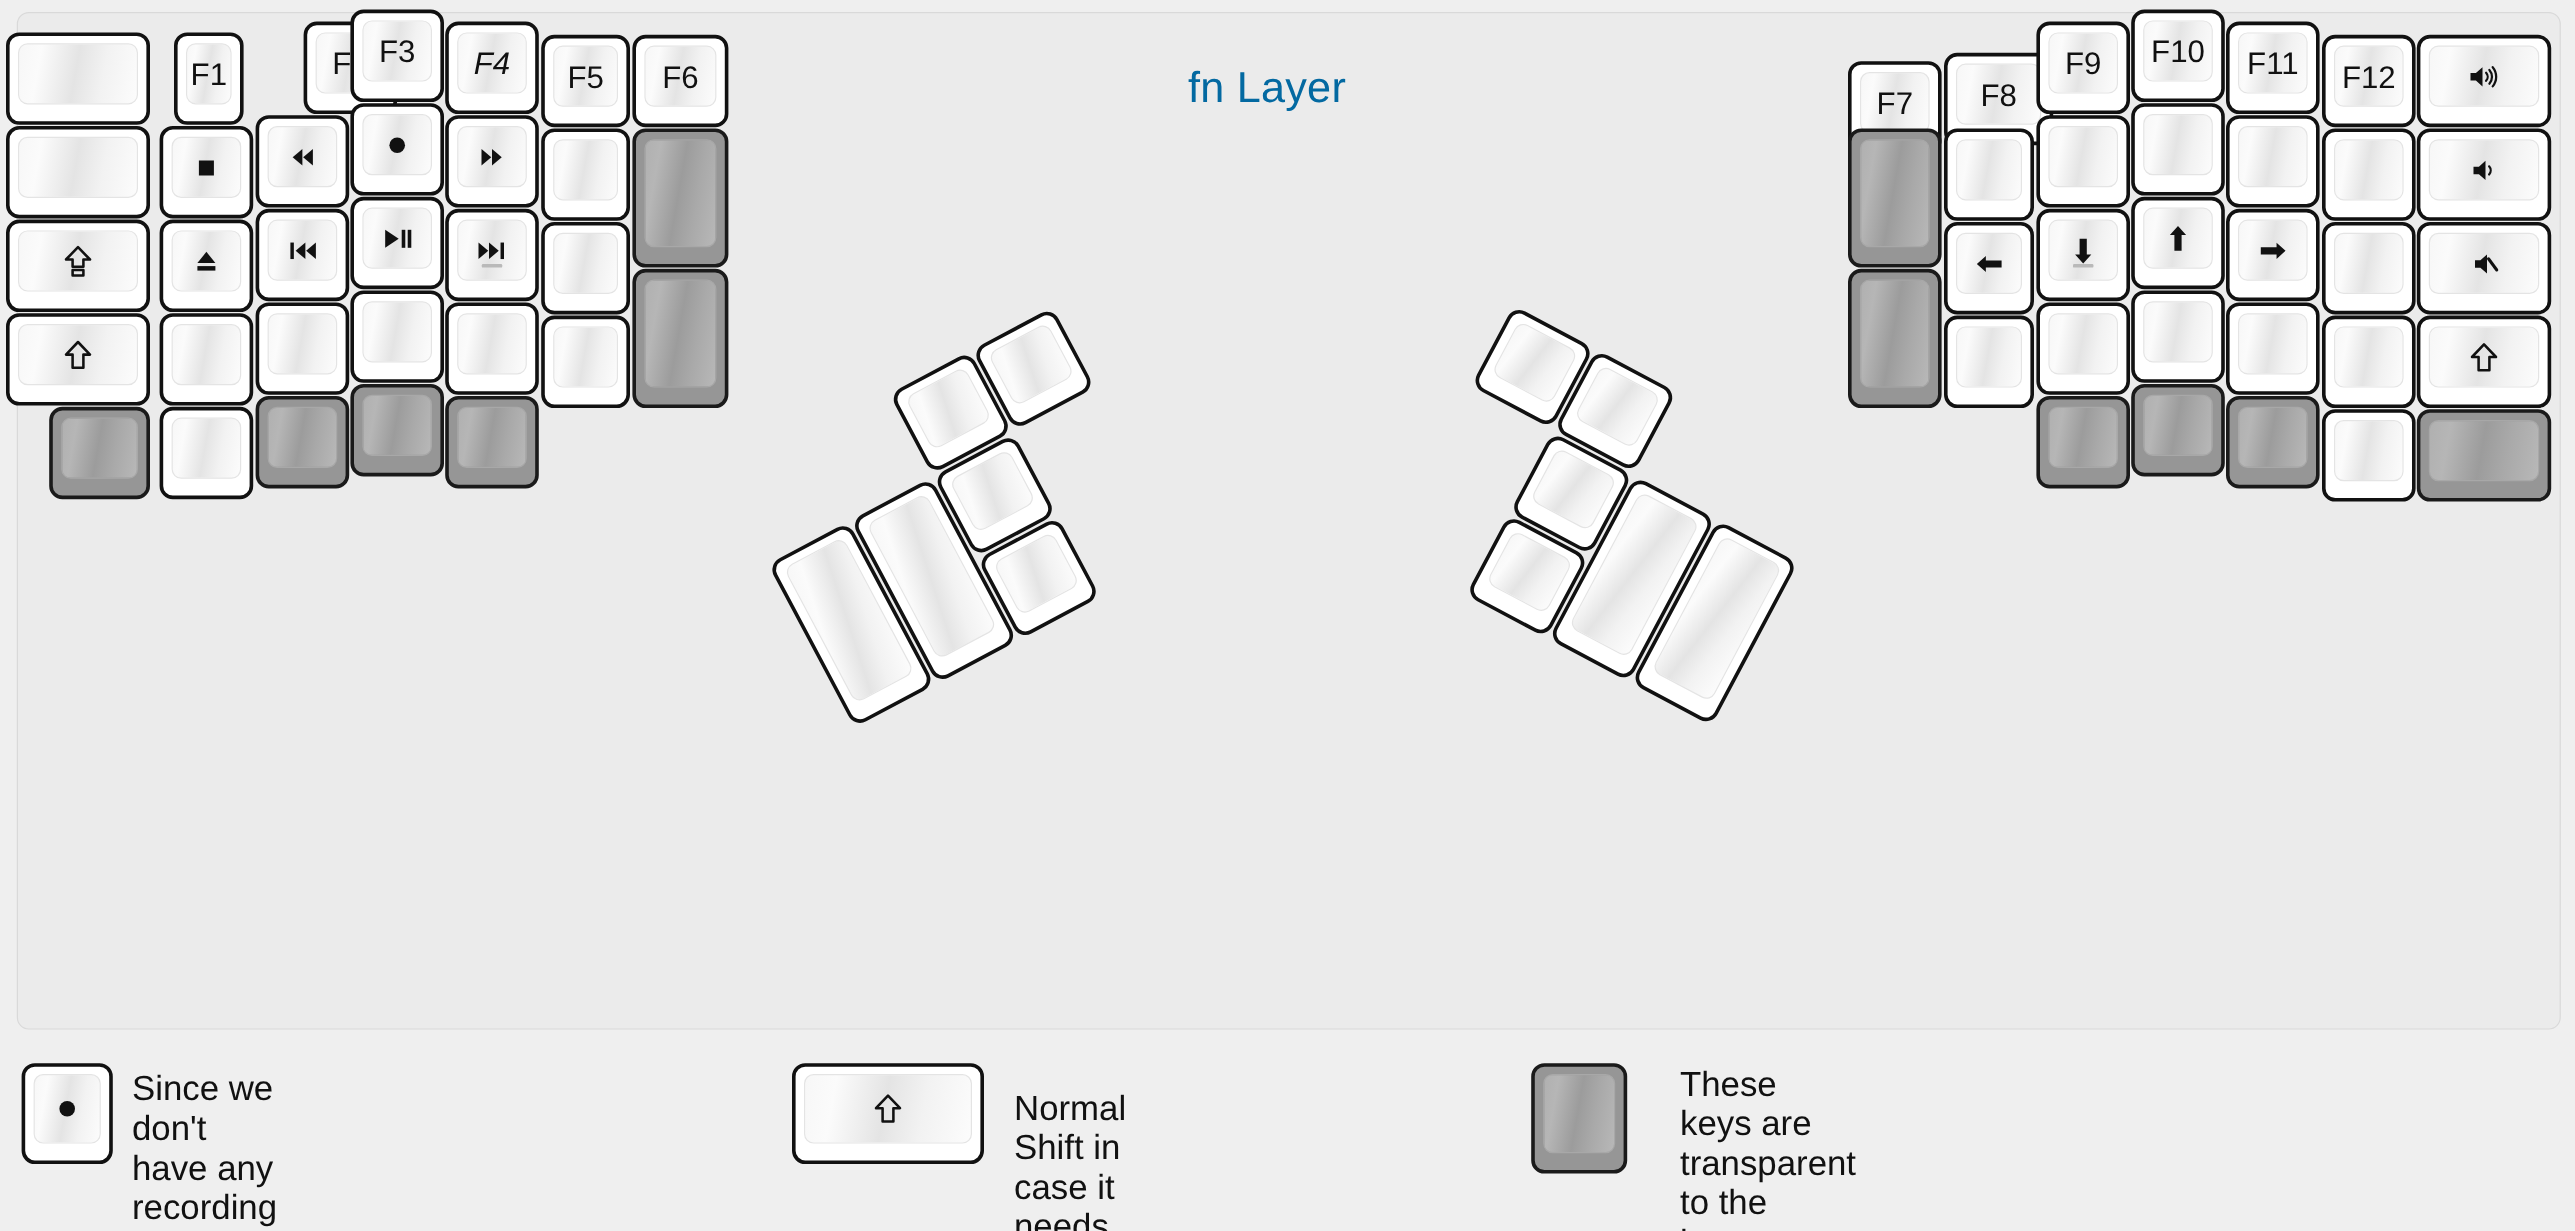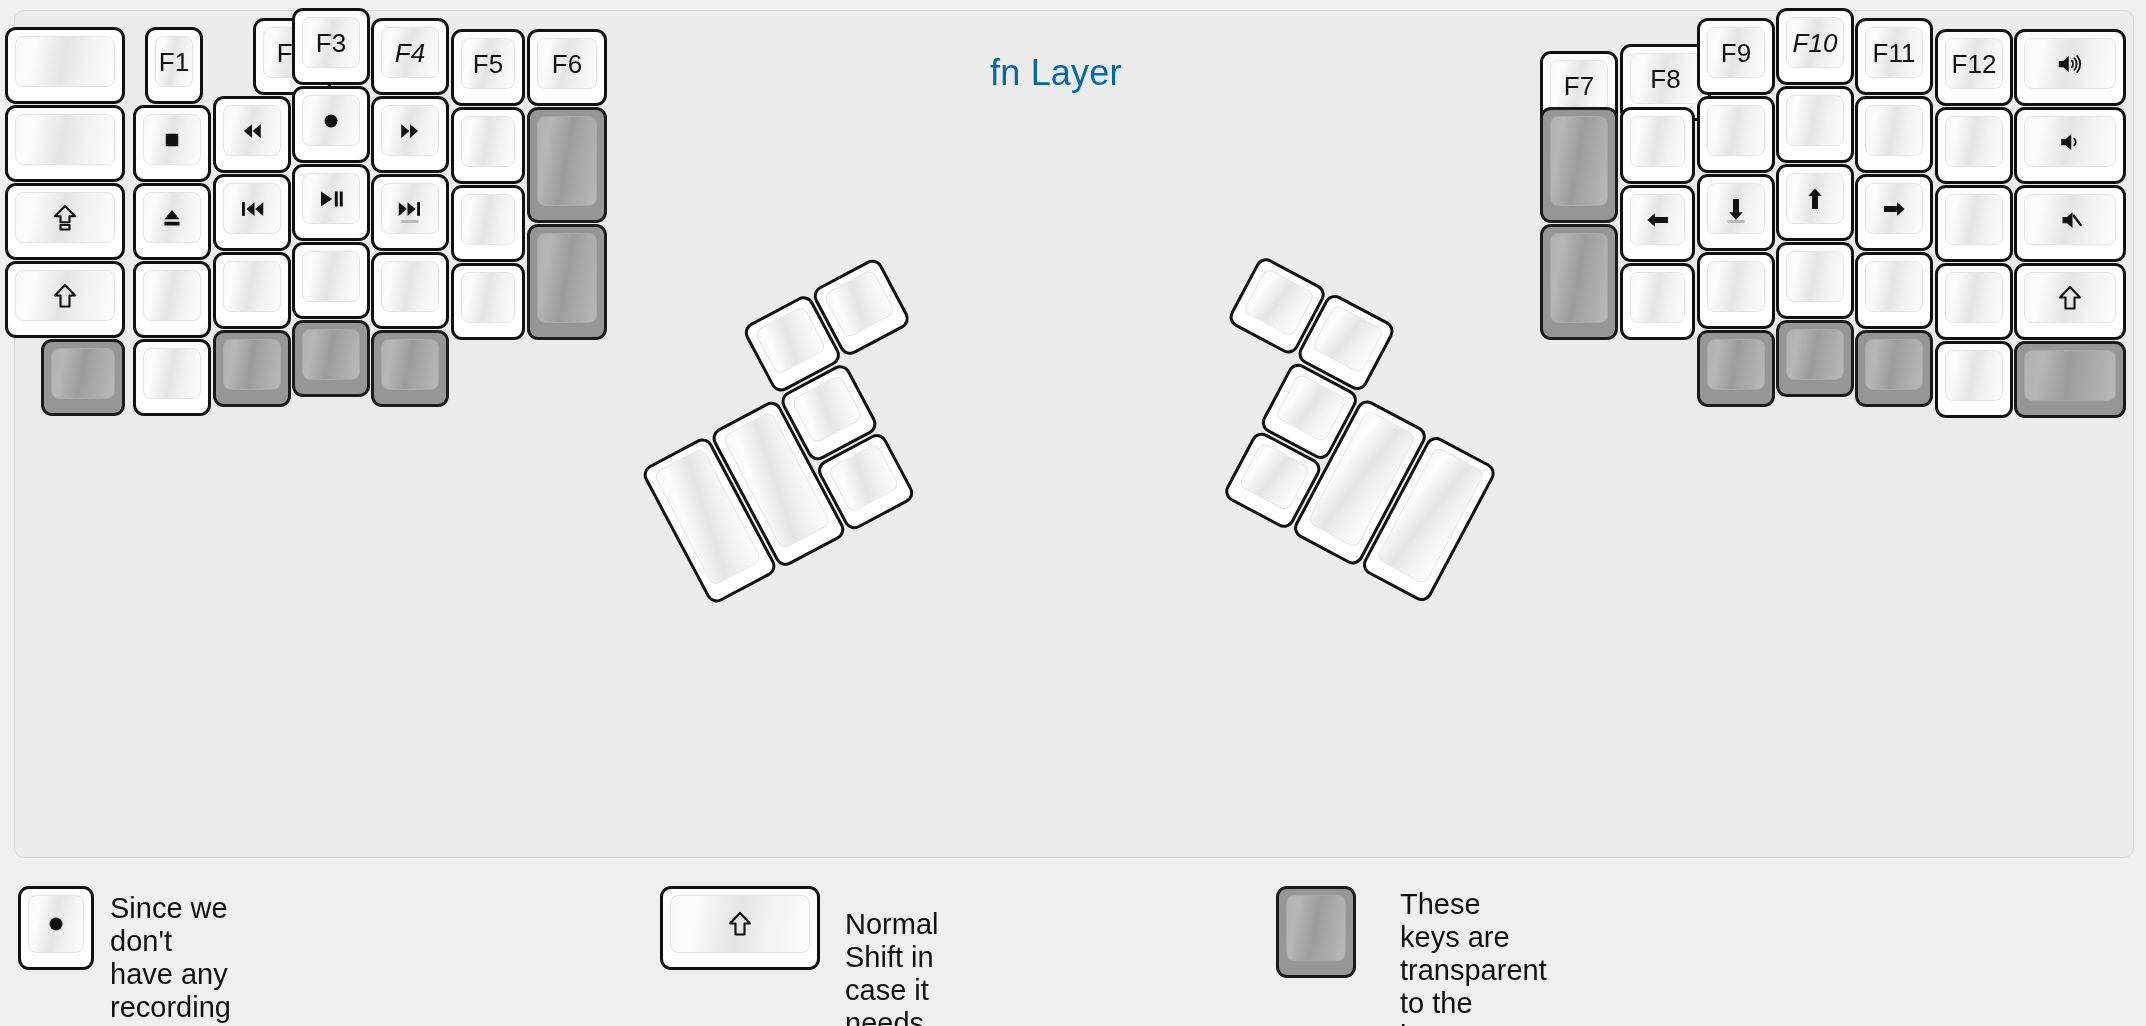--- a/index.html
+++ b/index.html
@@ -371,21 +371,21 @@
     <div class="key" style="left: 1697px; top: 252px; width: 78px; height: 77px;">
       <div class="cap">
         <div class="top"></div>
       </div>
     </div>
     <div class="key trans" style="left: 1697px; top: 330px; width: 78px; height: 77px;">
       <div class="cap">
         <div class="top"></div>
       </div>
     </div>
-    <div class="key" style="left: 1776px; top: 8px; width: 78px; height: 77px; font-style: italic;">
+    <div class="key" style="left: 1776px; top: 8px; width: 78px; height: 77px;">
       <div class="cap">
         <div class="top">
           <span class="lbl">F10</span>
         </div>
       </div>
     </div>
     <div class="key" style="left: 1776px; top: 86px; width: 78px; height: 77px;">
       <div class="cap">
         <div class="top"></div>
       </div>

